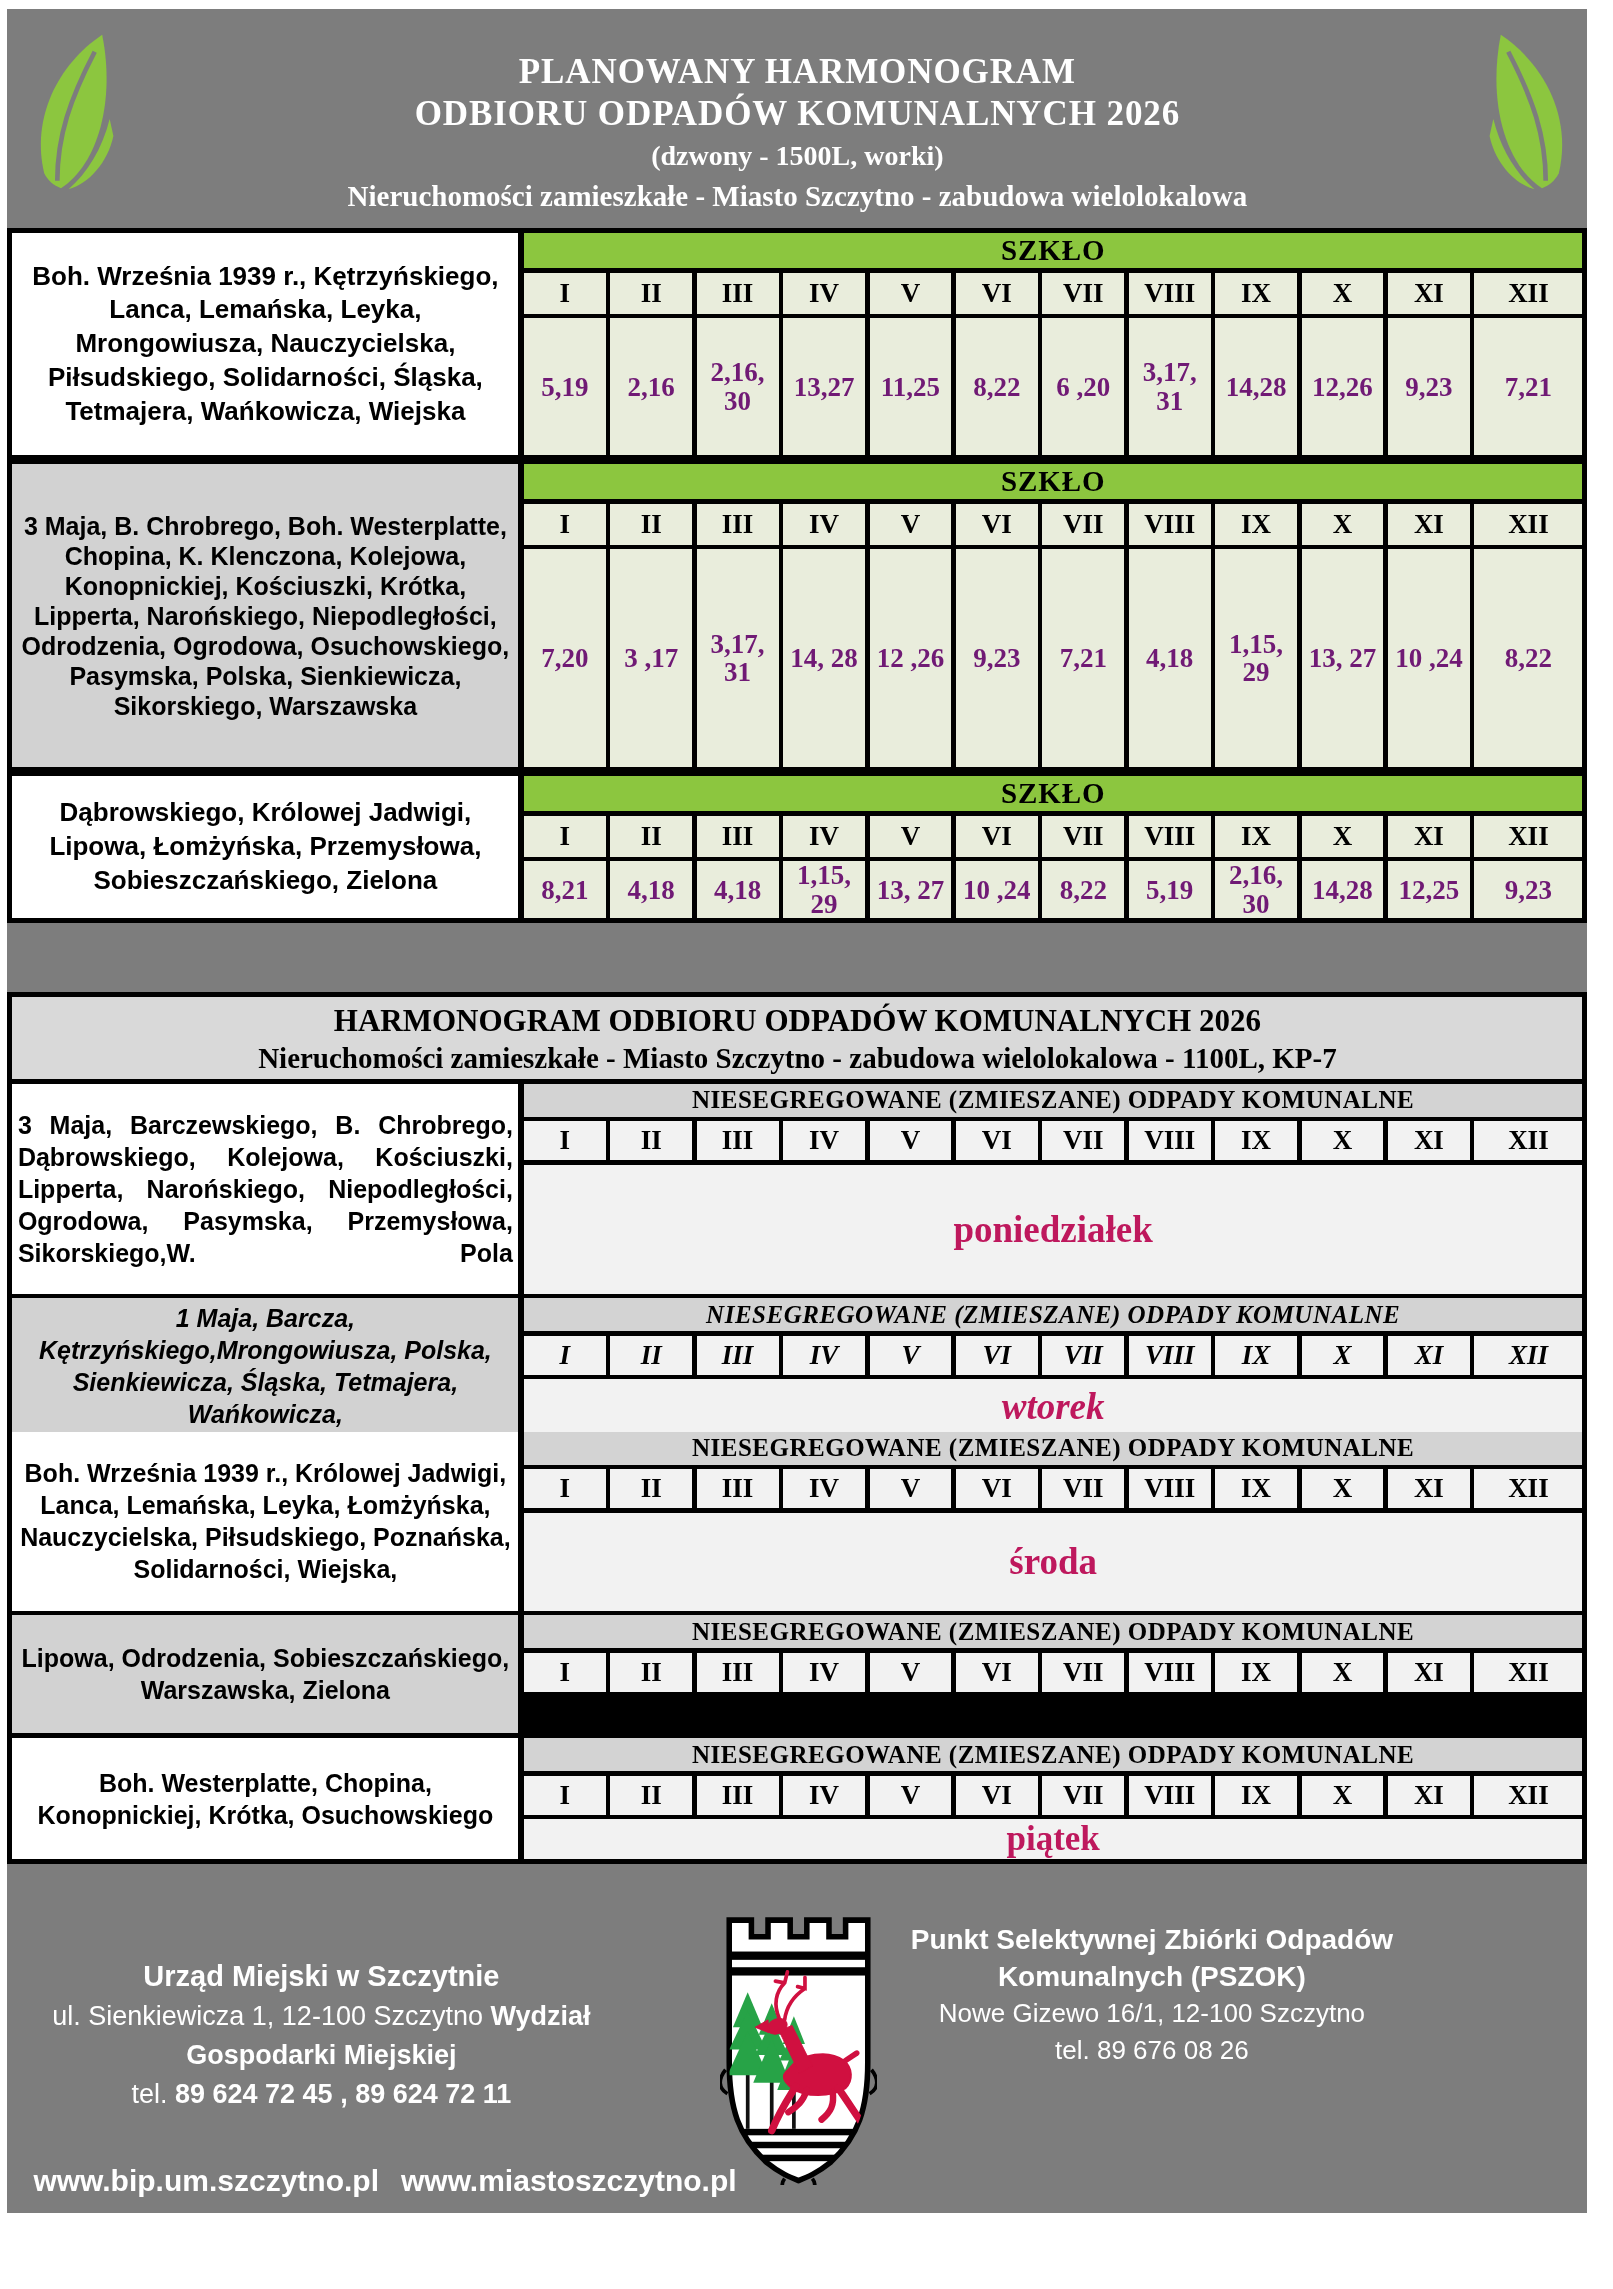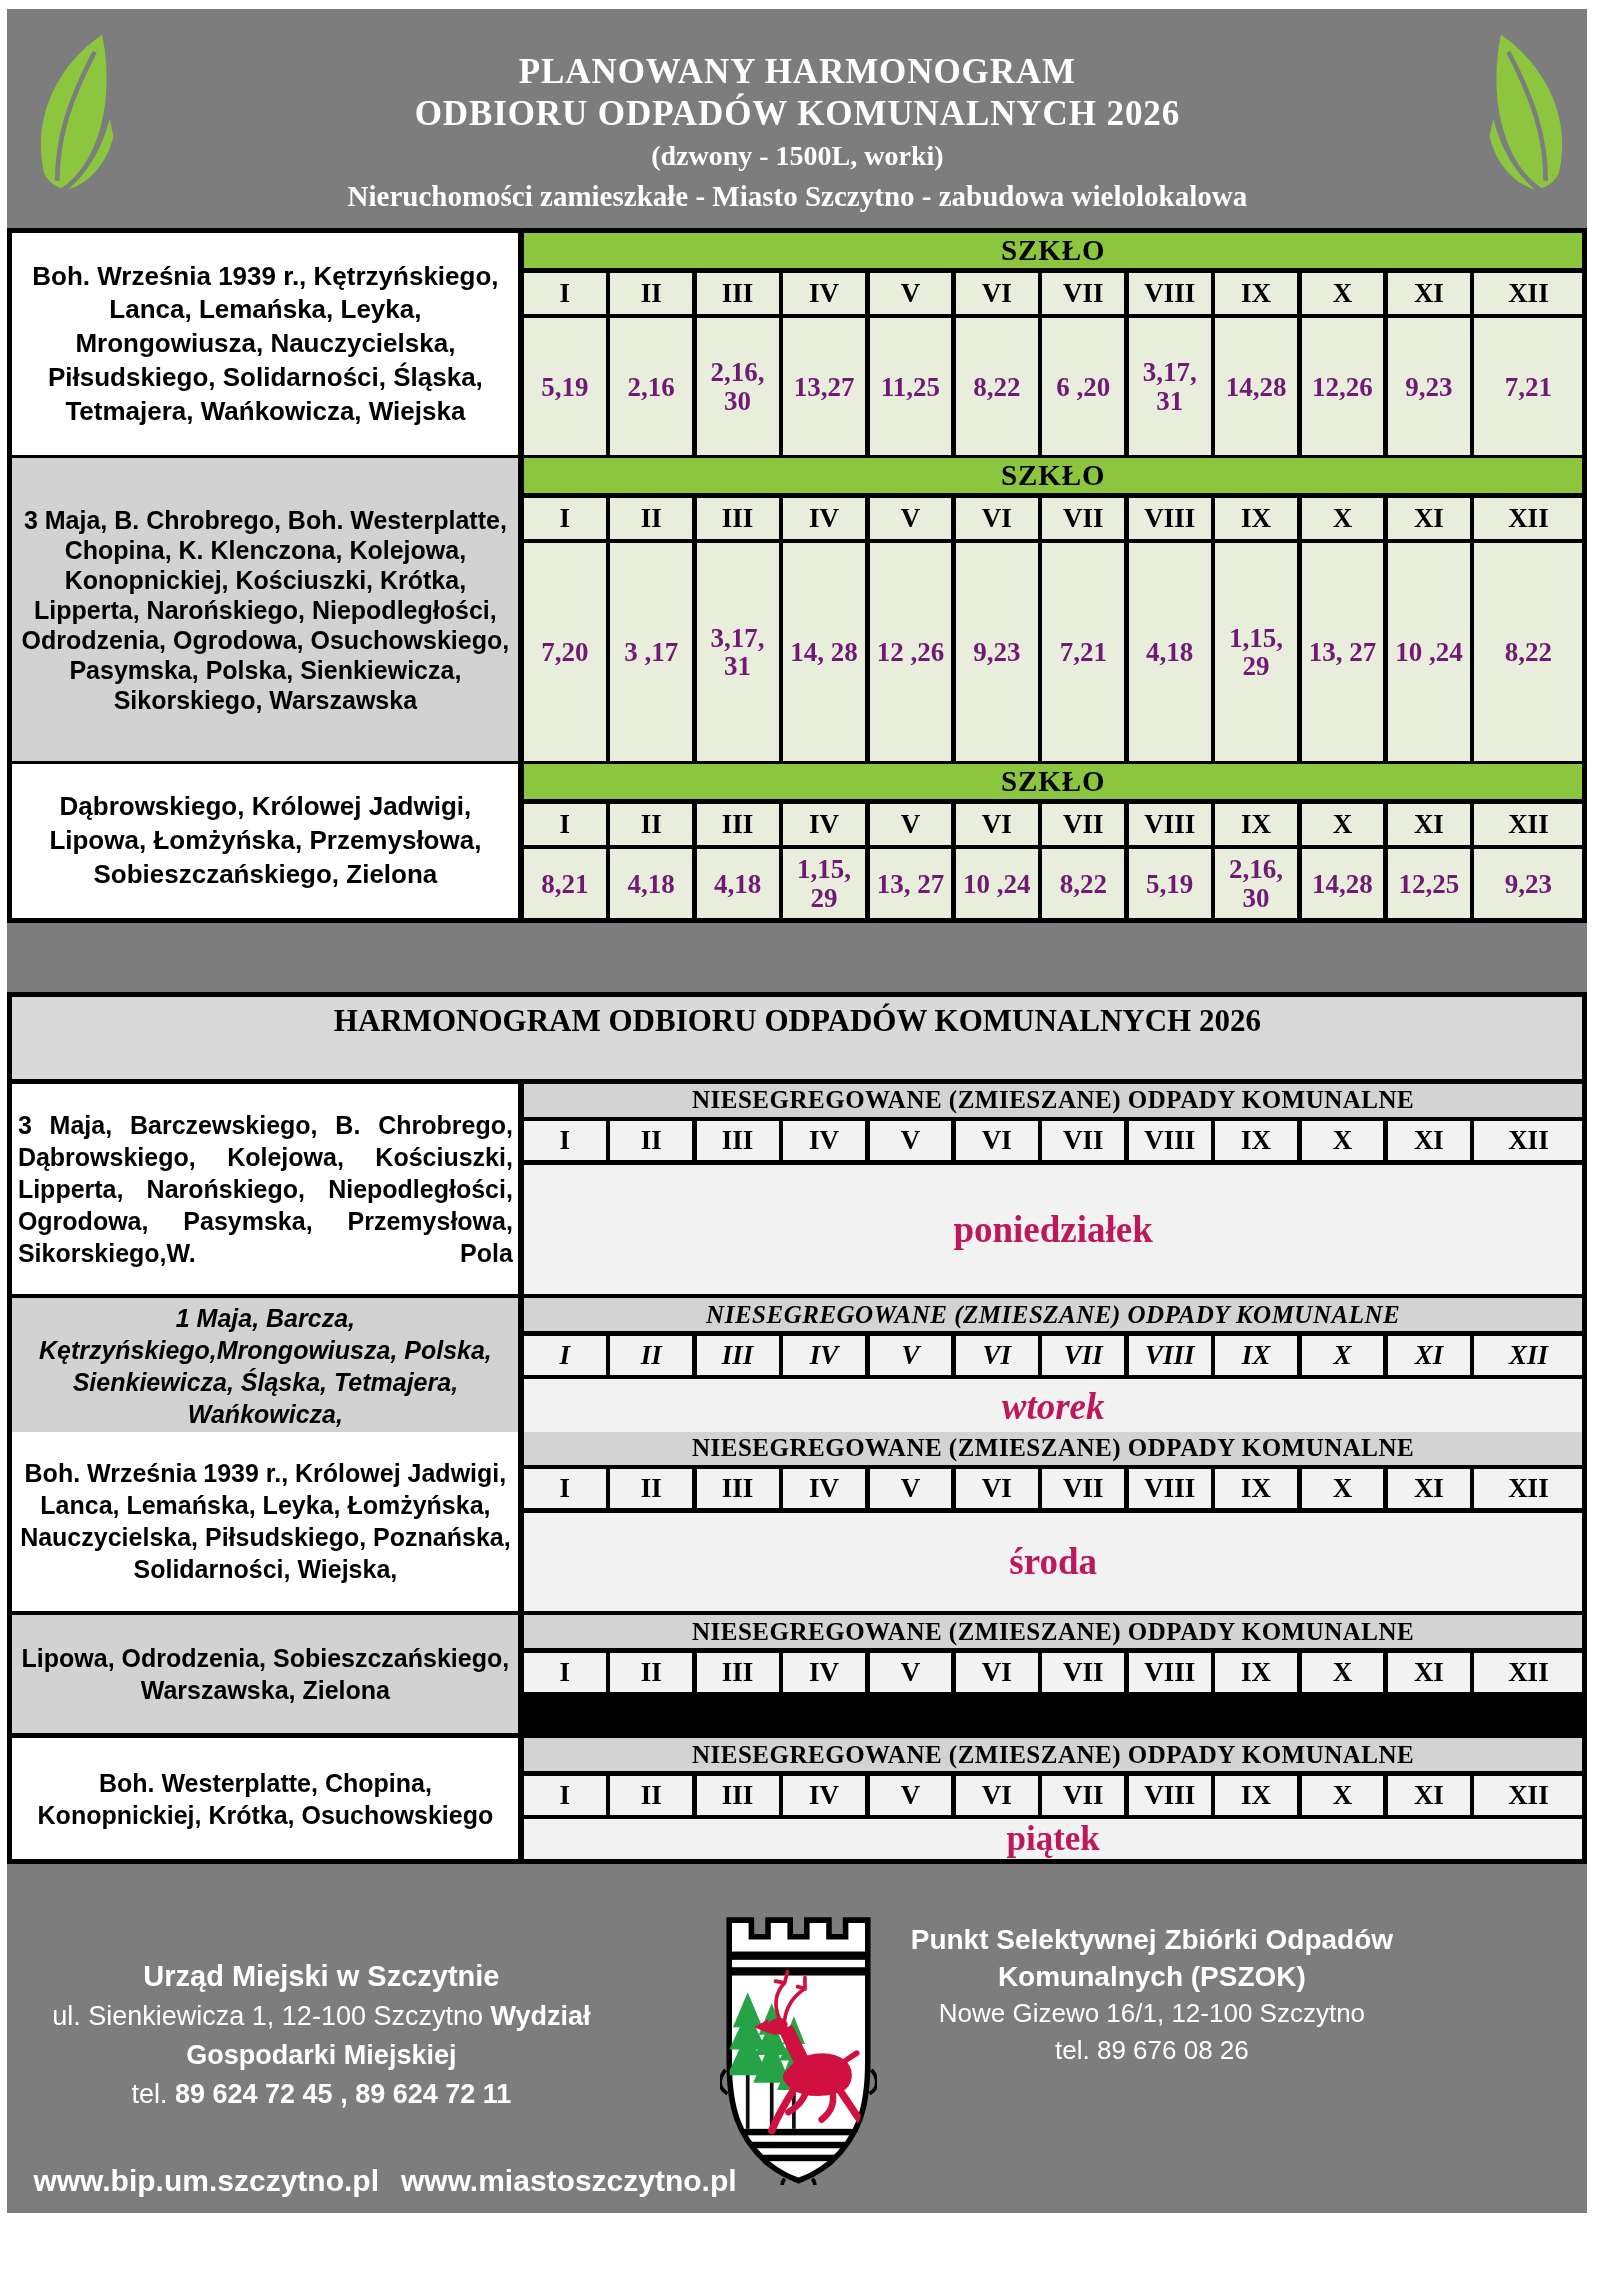--- a/index.html
+++ b/index.html
@@ -13,21 +13,21 @@
   .hdr-text{padding-top:42px;}
   .hdr-l1,.hdr-l2{font-size:35px;line-height:42px;letter-spacing:0.9px;}
   .hdr-l3{font-size:28px;line-height:41px;}
   .hdr-l4{font-size:29px;line-height:41px;}
   .leaf{position:absolute;top:24px;width:94px;height:159px;}
   .leaf.left{left:22px;}
   .leaf.right{right:13px;transform:scaleX(-1);}
 
   
   .glass-wrap{height:695px;background:#000;border:5.5px solid #000;box-sizing:border-box;
-              display:flex;flex-direction:column;gap:3px;}
+              display:flex;flex-direction:column;gap:9px;}
   .gtable{display:grid;grid-template-columns:506px 1fr;gap:5.5px;background:#000;}
   .gt0{height:222px;} .gt1{height:303px;} .gt2{flex:1;}
   .streets{background:#fff;display:flex;align-items:center;justify-content:center;padding:3.7px 5.5px;box-sizing:border-box;}
   .gray-panel .streets{background:var(--panel-gray);}
   .stx{width:100%;text-align:center;font-weight:bold;font-size:26px;line-height:1.3;color:#000;}
   .gt1 .stx{font-size:25px;line-height:1.2;}
   .gright{display:flex;flex-direction:column;gap:4.6px;background:#000;}
   .gband{height:35px;background:var(--green);display:flex;align-items:center;justify-content:center;
          font-family:"Liberation Serif","DejaVu Serif",serif;font-weight:bold;font-size:29px;letter-spacing:0.9px;color:#000;}
   .mrow,.vrow{display:grid;grid-template-columns:repeat(11,1fr) 1.32fr;gap:4.6px;background:#000;}
@@ -211,20 +211,21 @@
             </div>
     </div>
   </div>
 </div>
 
     <div class="separator"></div>
 
     <div class="section2">
       <div class="s2-header">
         <div class="s2-title">HARMONOGRAM ODBIORU ODPADÓW KOMUNALNYCH 2026</div>
+        <div class="s2-subtitle">Nieruchomości zamieszkałe - Miasto Szczytno - zabudowa wielolokalowa - 1100L, KP-7</div>
       </div>
 
   <div class="dblock db0">
     <div class="streets">
       <div class="stx">3 Maja, Barczewskiego, B. Chrobrego,  Dąbrowskiego, Kolejowa, Kościuszki, Lipperta, Narońskiego, Niepodległości,  Ogrodowa, Pasymska, Przemysłowa, Sikorskiego,W. Pola</div>
     </div>
     <div class="dright">
       <div class="dband">NIESEGREGOWANE (ZMIESZANE) ODPADY KOMUNALNE</div>
       <div class="mrow">
               <div class="mcell">I</div>

